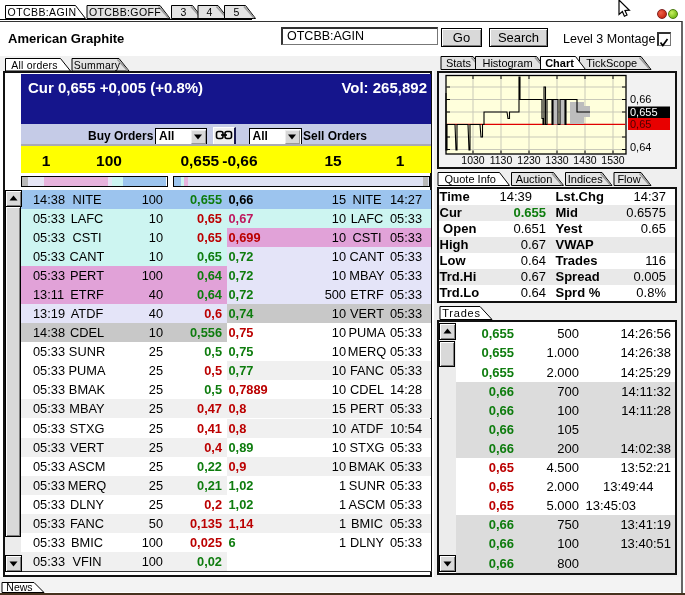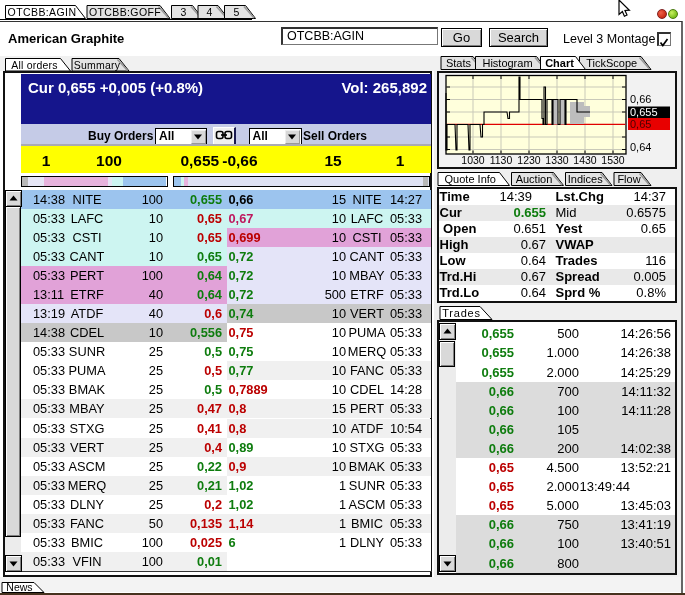--- a/index.html
+++ b/index.html
@@ -334,21 +334,21 @@
     <span style="left:275px;width:50px;text-align:right">1</span>
     <span style="left:326px;width:40px;text-align:center">DLNY</span>
     <span style="left:369px;width:31px;text-align:right">05:33</span>
   </div>
 <div class="abs row" style="left:21px;top:551.8px;width:409.5px;height:19.0px;font-size:12.8px;line-height:19.0px">
     <span style="left:0;width:206px;background:#f0f0f0;height:100%"></span>
     <span style="left:206px;width:203.5px;background:#ffffff;height:100%"></span>
     <span style="left:12px">05:33</span>
     <span style="left:41px;width:50px;text-align:center">VFIN</span>
     <span style="left:92px;width:50px;text-align:right">100</span>
-    <span style="left:131px;width:70px;text-align:right;font-weight:bold;color:#0e7c0e">0,01</span>
+    <span style="left:131px;width:70px;text-align:right;font-weight:bold;color:#0e7c0e">0,02</span>
     <span style="left:207.5px;font-weight:bold;color:#000000"></span>
     <span style="left:275px;width:50px;text-align:right"></span>
     <span style="left:326px;width:40px;text-align:center"></span>
     <span style="left:369px;width:31px;text-align:right"></span>
   </div>
 <div class="abs" style="left:4.5px;top:190px;width:16.5px;height:381px;background:#ececec"></div>
 <div class="abs" style="left:4.5px;top:570.8px;width:427px;height:1.2px;background:#333"></div>
 <div class="btn" style="left:4.5px;top:190px;width:15px;height:15px"><svg width="15" height="15">
       <polygon points="3.5,9.5 11.5,9.5 7.5,4.5" fill="#000"></polygon>
     </svg></div>
@@ -427,21 +427,21 @@
 <div class="abs" style="left:436.5px;top:186.5px;width:240px;height:116px;border:2px solid #111;background:#fff;box-sizing:border-box"></div>
 <div class="abs row" style="left:438.5px;top:188.50px;width:236px;height:16px;background:#fff;font-size:13px;line-height:16px">
     <span style="left:1px;font-weight:bold;white-space:pre">Time</span>
     <span style="left:47px;width:60.5px;text-align:center;">14:39</span>
     <span style="left:117px;font-weight:bold;white-space:pre">Lst.Chg</span>
     <span style="left:160px;width:67.5px;text-align:right">14:37</span>
   </div>
 <div class="abs row" style="left:438.5px;top:204.50px;width:236px;height:16px;background:#e9e9e9;font-size:13px;line-height:16px">
     <span style="left:1px;font-weight:bold;white-space:pre">Cur</span>
     <span style="left:47px;width:60.5px;text-align:right;color:#0e7c0e;font-weight:bold">0.655</span>
-    <span style="left:117px;font-weight:normal;white-space:pre">Mid</span>
+    <span style="left:117px;font-weight:bold;white-space:pre">Mid</span>
     <span style="left:160px;width:67.5px;text-align:right">0.6575</span>
   </div>
 <div class="abs row" style="left:438.5px;top:220.50px;width:236px;height:16px;background:#fff;font-size:13px;line-height:16px">
     <span style="left:1px;font-weight:bold;white-space:pre"> Open</span>
     <span style="left:47px;width:60.5px;text-align:right;">0.651</span>
     <span style="left:117px;font-weight:bold;white-space:pre">Yest</span>
     <span style="left:160px;width:67.5px;text-align:right">0.65</span>
   </div>
 <div class="abs row" style="left:438.5px;top:236.50px;width:236px;height:16px;background:#e9e9e9;font-size:13px;line-height:16px">
     <span style="left:1px;font-weight:bold;white-space:pre">High</span>
@@ -507,26 +507,26 @@
     <span style="left:130px;width:85.5px;text-align:right">14:02:38</span>
   </div>
 <div class="abs row" style="left:455.5px;top:458.00px;width:219px;height:19.15px;background:#ffffff;font-size:13px;line-height:19.15px">
     <span style="left:0;width:58.5px;text-align:right;font-weight:bold;color:#bb0000">0,65</span>
     <span style="left:70px;width:53.5px;text-align:right">4.500</span>
     <span style="left:130px;width:85.5px;text-align:right">13:52:21</span>
   </div>
 <div class="abs row" style="left:455.5px;top:477.10px;width:219px;height:19.15px;background:#ffffff;font-size:13px;line-height:19.15px">
     <span style="left:0;width:58.5px;text-align:right;font-weight:bold;color:#bb0000">0,65</span>
     <span style="left:70px;width:53.5px;text-align:right">2.000</span>
-    <span style="left:124px;width:85.5px;text-align:left">13:49:44</span>
+    <span style="left:130px;width:85.5px;text-align:center">13:49:44</span>
   </div>
 <div class="abs row" style="left:455.5px;top:496.20px;width:219px;height:19.15px;background:#ffffff;font-size:13px;line-height:19.15px">
     <span style="left:0;width:58.5px;text-align:right;font-weight:bold;color:#bb0000">0,65</span>
     <span style="left:70px;width:53.5px;text-align:right">5.000</span>
-    <span style="left:130px;width:85.5px;text-align:right">13:45:03</span>
+    <span style="left:130px;width:85.5px;">13:45:03</span>
   </div>
 <div class="abs row" style="left:455.5px;top:515.30px;width:219px;height:19.15px;background:#dcdcdc;font-size:13px;line-height:19.15px">
     <span style="left:0;width:58.5px;text-align:right;font-weight:bold;color:#0e7c0e">0,66</span>
     <span style="left:70px;width:53.5px;text-align:right">750</span>
     <span style="left:130px;width:85.5px;text-align:right">13:41:19</span>
   </div>
 <div class="abs row" style="left:455.5px;top:534.40px;width:219px;height:19.15px;background:#dcdcdc;font-size:13px;line-height:19.15px">
     <span style="left:0;width:58.5px;text-align:right;font-weight:bold;color:#0e7c0e">0,66</span>
     <span style="left:70px;width:53.5px;text-align:right">100</span>
     <span style="left:130px;width:85.5px;text-align:right">13:40:51</span>

